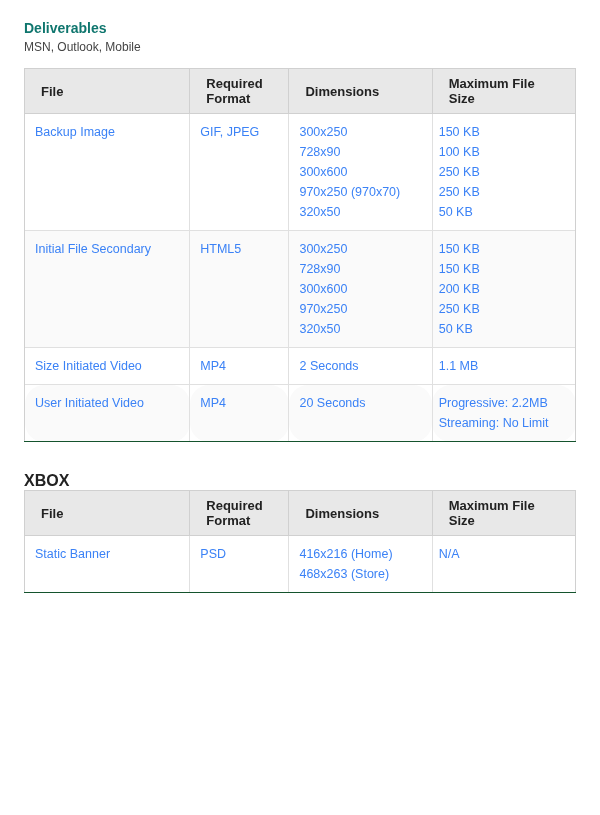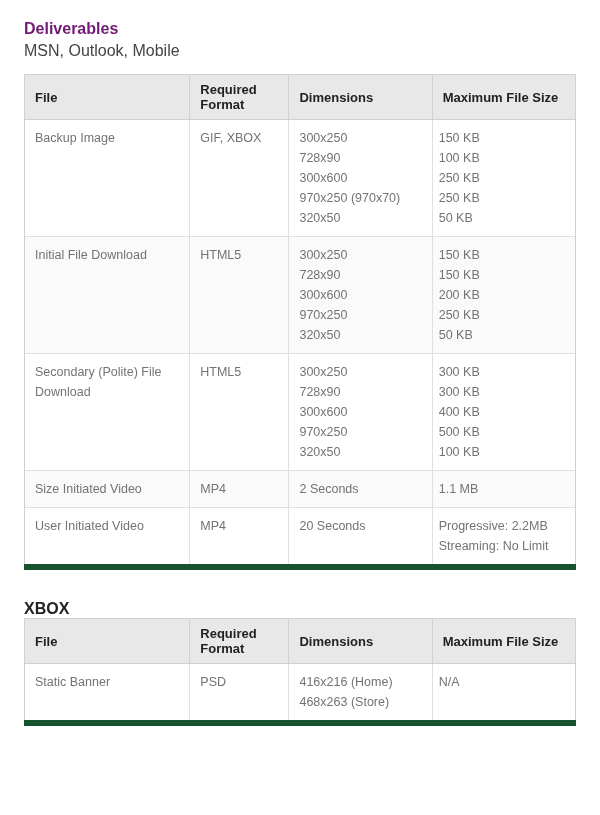--- a/index.html
+++ b/index.html
@@ -5,27 +5,27 @@
     * { box-sizing: border-box; margin: 0; padding: 0; }
     body {
       font-family: Arial, Helvetica, sans-serif;
       font-size: 13px;
       color: #333;
       background: #fff;
       width: 600px;
       padding: 20px 24px;
     }
     h1 {
-      font-size: 16px;
+      font-size: 14px;
       font-weight: bold;
-      color: #701a75;
+      color: #0f766e;
       margin-bottom: 4px;
     }
     h2 {
-      font-size: 16px;
+      font-size: 12px;
       font-weight: normal;
       color: #444;
       margin-bottom: 14px;
     }
     h3 {
       font-size: 16px;
       font-weight: bold;
       color: #222;
     }
     .section {
@@ -33,51 +33,51 @@
     }
     table {
       width: 100%;
       border-collapse: collapse;
       margin-bottom: 20px;
     }
     thead tr {
       background-color: #e8e8e8;
     }
     thead th {
-      padding: 7px 10px;
+      padding: 7px 16px;
       text-align: left;
       font-weight: bold;
       font-size: 13px;
       color: #222;
       border: 1px solid #d0d0d0;
     }
     tbody tr {
       border-bottom: 1px solid #e0e0e0;
       vertical-align: top;
     }
     tbody tr:nth-child(even) {
       background-color: #fafafa;
     }
     tbody td {
       padding: 8px 10px;
       font-size: 12.5px;
-      color: #737373;
+      color: #3b82f6;
       border-left: 1px solid #e0e0e0;
       border-right: 1px solid #e0e0e0;
       line-height: 1.6;
     }
     tbody td:first-child {
       border-left: 1px solid #d0d0d0;
     }
     tbody td:last-child {
       border-right: 1px solid #d0d0d0;
       padding-left: 6px;
     }
     tbody tr:last-child td {
-      border-bottom: 6px solid #14532d;
+      border-bottom: 1px solid #14532d;
       border-radius: 19px;
     }
     .col-file { width: 30%; }
     .col-format { width: 18%; }
     .col-dim { width: 26%; }
     .col-size { width: 26%; margin-left: 22px; }
   </style>
 </head>
 <body>
 
@@ -92,35 +92,29 @@
         <tr>
           <th class="col-file">File</th>
           <th class="col-format">Required Format</th>
           <th class="col-dim">Dimensions</th>
           <th class="col-size">Maximum File Size</th>
         </tr>
       </thead>
       <tbody>
       <tr>
             <td>Backup Image</td>
-            <td>GIF, XBOX</td>
+            <td>GIF, JPEG</td>
             <td>300x250<br>728x90<br>300x600<br>970x250 (970x70)<br>320x50</td>
             <td>150 KB<br>100 KB<br>250 KB<br>250 KB<br>50 KB</td>
           </tr>
           <tr>
-            <td>Initial File Download</td>
+            <td>Initial File Secondary</td>
             <td>HTML5</td>
             <td>300x250<br>728x90<br>300x600<br>970x250<br>320x50</td>
             <td>150 KB<br>150 KB<br>200 KB<br>250 KB<br>50 KB</td>
-          </tr>
-          <tr>
-            <td>Secondary (Polite) File Download</td>
-            <td>HTML5</td>
-            <td>300x250<br>728x90<br>300x600<br>970x250<br>320x50</td>
-            <td>300 KB<br>300 KB<br>400 KB<br>500 KB<br>100 KB</td>
           </tr>
           <tr>
             <td>Size Initiated Video</td>
             <td>MP4</td>
             <td>2 Seconds</td>
             <td>1.1 MB</td>
           </tr>
           <tr>
             <td>User Initiated Video</td>
             <td>MP4</td>

